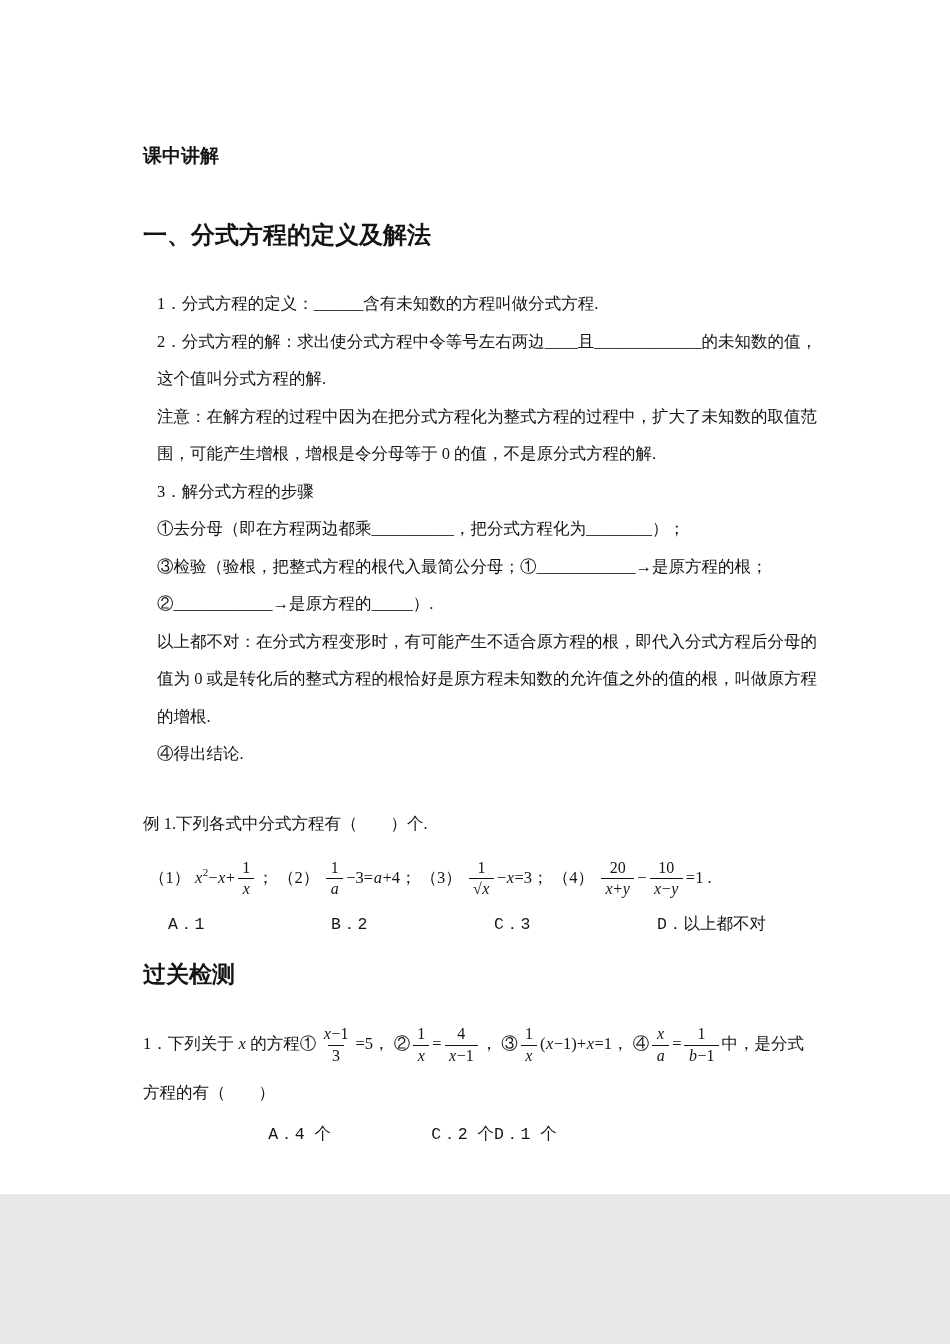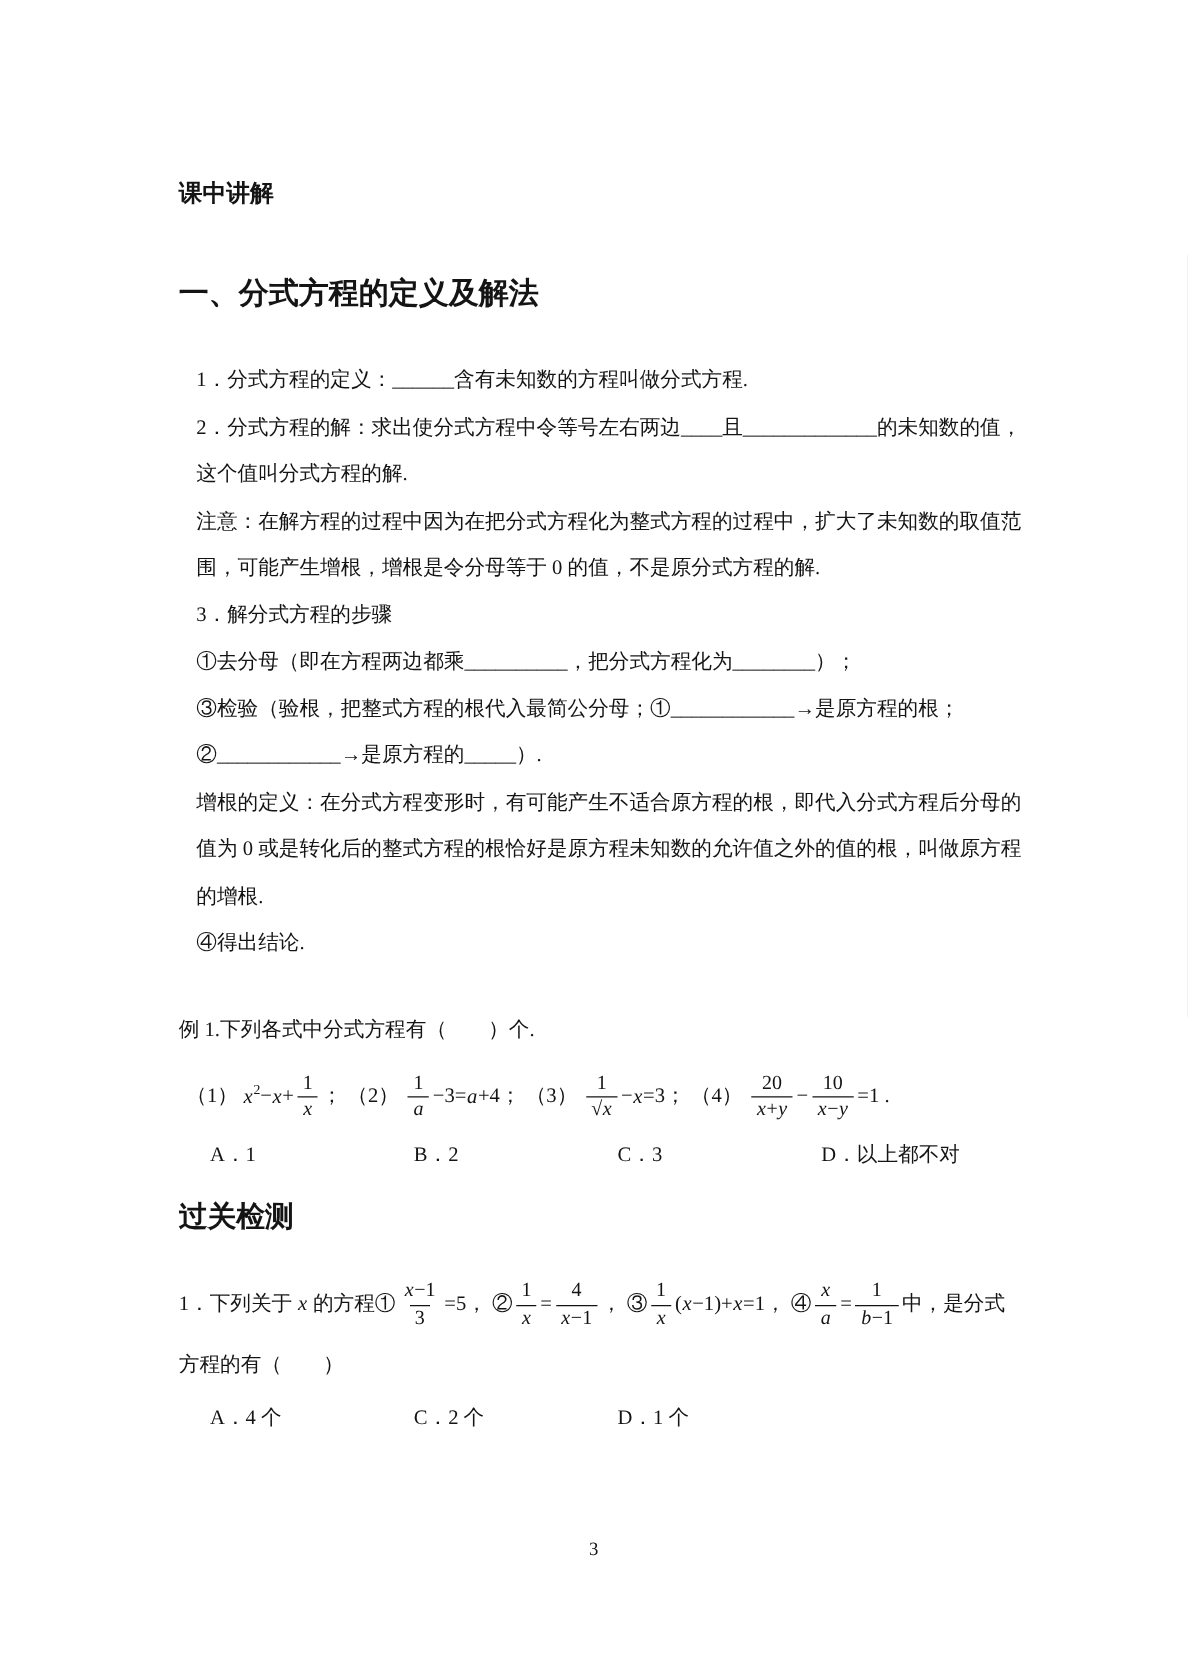--- a/index.html
+++ b/index.html
@@ -1,18 +1,18 @@
 <!DOCTYPE html>
 <html><head>
 <meta charset="utf-8">
 <style>
   html,body{margin:0;padding:0;background:#e8e8e8;}
   .page{
     position:relative;
-    width:950px;height:1344px;
+    width:950px;height:1194px;
     margin:0 auto;
     background:#ffffff;
     color:#141414;
     font-family:"Liberation Serif","DejaVu Serif",serif;
     font-size:16.5px;
     overflow:hidden;
   }
   .content{
     position:absolute;
     left:143px;top:0;
@@ -58,31 +58,31 @@
   .fnum{display:block;padding:0 4px 1px;}
   .fden{display:block;border-top:1.3px solid #141414;padding:1px 4px 0;}
   sup{font-size:11px;}
   i{font-style:italic;padding:0 0.5px;}
   .options-row{
     display:flex;
     line-height:37.5px;
     padding-left:25px;
     width:647px;
   }
-  .options-row .opt{width:163px;flex:0 0 auto;}
+  .options-row .opt{width:163px;flex:0 0 auto;font-family:Liberation Mono, monospace;}
   .options-row .opt:last-child{width:auto;}
   .h3{
     margin-top:18px;
     font-family:"Liberation Sans","DejaVu Sans",sans-serif;
     font-weight:bold;
     font-size:23px;
     line-height:26px;
   }
   .line2{margin-top:2px;line-height:37.5px;}
-  .options-row.second{margin-top:4px;}
+  .options-row.second{margin-top:4px;text-align:right;}
   .page-number{
     position:absolute;
     left:0;right:0;
     top:1232px;
     text-align:center;
     font-size:15px;
   }
 </style>
 </head>
 <body>
@@ -97,21 +97,21 @@
     <div class="bodylines">
       <div class="line">1．分式方程的定义：______含有未知数的方程叫做分式方程.</div>
       <div class="line">2．分式方程的解：求出使分式方程中令等号左右两边____且_____________的未知数的值，</div>
       <div class="line">这个值叫分式方程的解.</div>
       <div class="line">注意：在解方程的过程中因为在把分式方程化为整式方程的过程中，扩大了未知数的取值范</div>
       <div class="line">围，可能产生增根，增根是令分母等于 0 的值，不是原分式方程的解.</div>
       <div class="line">3．解分式方程的步骤</div>
       <div class="line">①去分母（即在方程两边都乘__________，把分式方程化为________）；</div>
       <div class="line">③检验（验根，把整式方程的根代入最简公分母；①____________→是原方程的根；</div>
       <div class="line">②____________→是原方程的_____）.</div>
-      <div class="line">增根的定义：在分式方程变形时，有可能产生不适合原方程的根，即代入分式方程后分母的</div>
+      <div class="line">以上都不对：在分式方程变形时，有可能产生不适合原方程的根，即代入分式方程后分母的</div>
       <div class="line">值为 0 或是转化后的整式方程的根恰好是原方程未知数的允许值之外的值的根，叫做原方程</div>
       <div class="line">的增根.</div>
       <div class="line">④得出结论.</div>
     </div>
 
     <div class="prompt">例 1.下列各式中分式方程有（　　）个.</div>
 
     <div class="math-line ex1">（1） <i>x</i><sup>2</sup>−<i>x</i>+<span class="frac">
           <span class="fnum">1</span>
           <span class="fden"><i>x</i></span>

